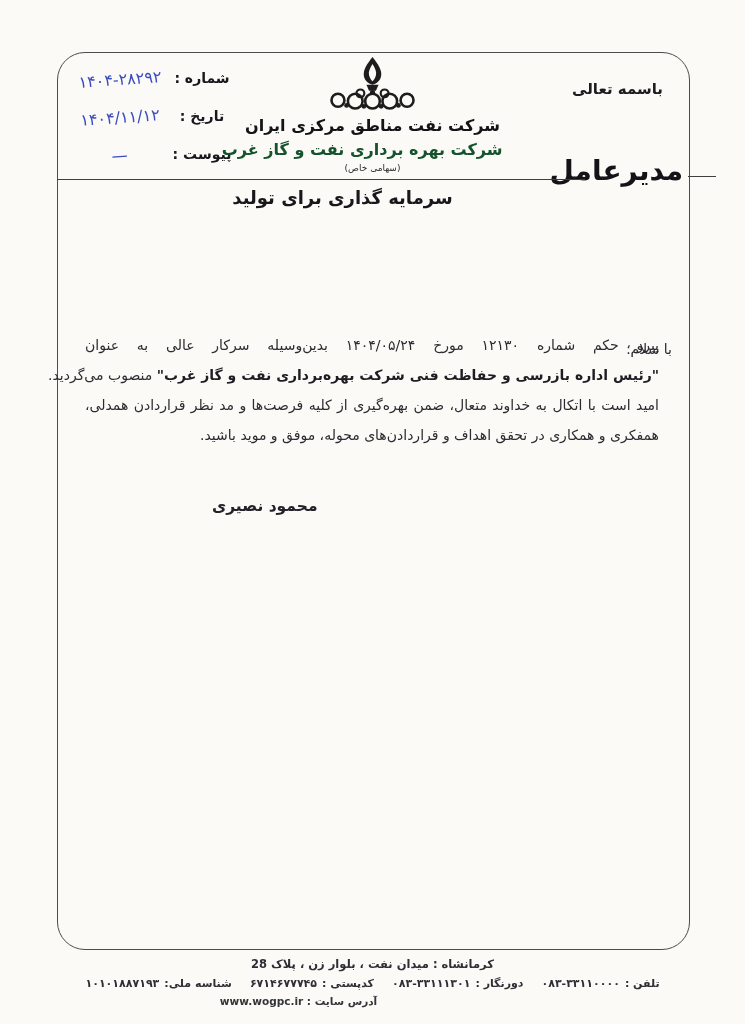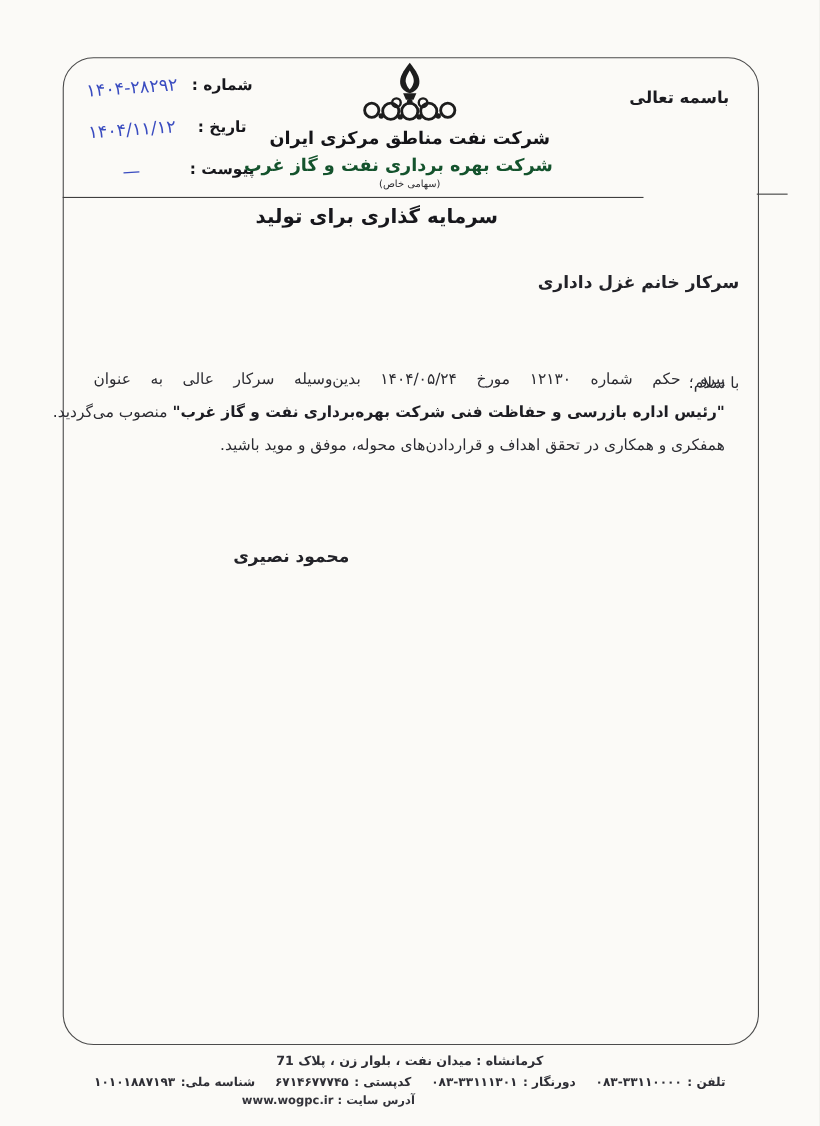--- a/index.html
+++ b/index.html
@@ -97,45 +97,46 @@
         <path d="M48,33 L62,33 L59,40 L51,40 Z"></path>
       </g>
       <path d="M55,9 C52,14 50,18 51,22 C52,26 54,28 55,29 C56,28 58,26 59,22 C60,18 58,14 55,9 Z" fill="#fbfaf7"></path>
     </svg>
     <div class="company-l1">شرکت نفت مناطق مرکزی ایران</div>
     <div class="company-l2">شرکت بهره برداری نفت و گاز غرب</div>
     <div class="company-l3">(سهامی خاص)</div>
   </div>
 
   <div class="bismillah">باسمه تعالی</div>
+  <div class="role">مدیرعامل</div>
 
   <div class="header-rule"></div>
   <div class="header-rule-right"></div>
 
   <div class="slogan">سرمایه گذاری برای تولید</div>
 
-  <div class="addressee">سرکار خانم غزل داداری</div>
   <div class="salutation">با سلام؛</div>
 
   <div class="paragraph">
     <div class="pline">
       <span>پیرو حکم شماره ۱۲۱۳۰ مورخ</span>
       <span class="ltr-num">۱۴۰۴/۰۵/۲۴</span>
       <span>بدین‌وسیله سرکار عالی به عنوان</span>
     </div>
     <div class="pline">
       <span class="bold-seg">"رئیس اداره بازرسی و حفاظت فنی شرکت بهره‌برداری نفت و گاز غرب"</span>
       <span>منصوب می‌گردید.</span>
     </div>
+    <div class="pline">امید است با اتکال به خداوند متعال، ضمن بهره‌گیری از کلیه فرصت‌ها و مد نظر قراردادن همدلی،</div>
     <div class="pline last-line">همفکری و همکاری در تحقق اهداف و قراردادن‌های محوله، موفق و موید باشید.</div>
   </div>
 
   <div class="signature">محمود نصیری</div>
 
-  <div class="footer-address">کرمانشاه : میدان نفت ، بلوار زن ، پلاک 71</div>
+  <div class="footer-address">کرمانشاه : میدان نفت ، بلوار زن ، پلاک 28</div>
 
   <div class="footer-contacts">
     <span class="footer-item">
       <span>تلفن :</span>
       <span class="ltr-num">۰۸۳-۳۳۱۱۰۰۰۰</span>
     </span>
     <span class="footer-item">
       <span>دورنگار :</span>
       <span class="ltr-num">۰۸۳-۳۳۱۱۱۳۰۱</span>
     </span>

